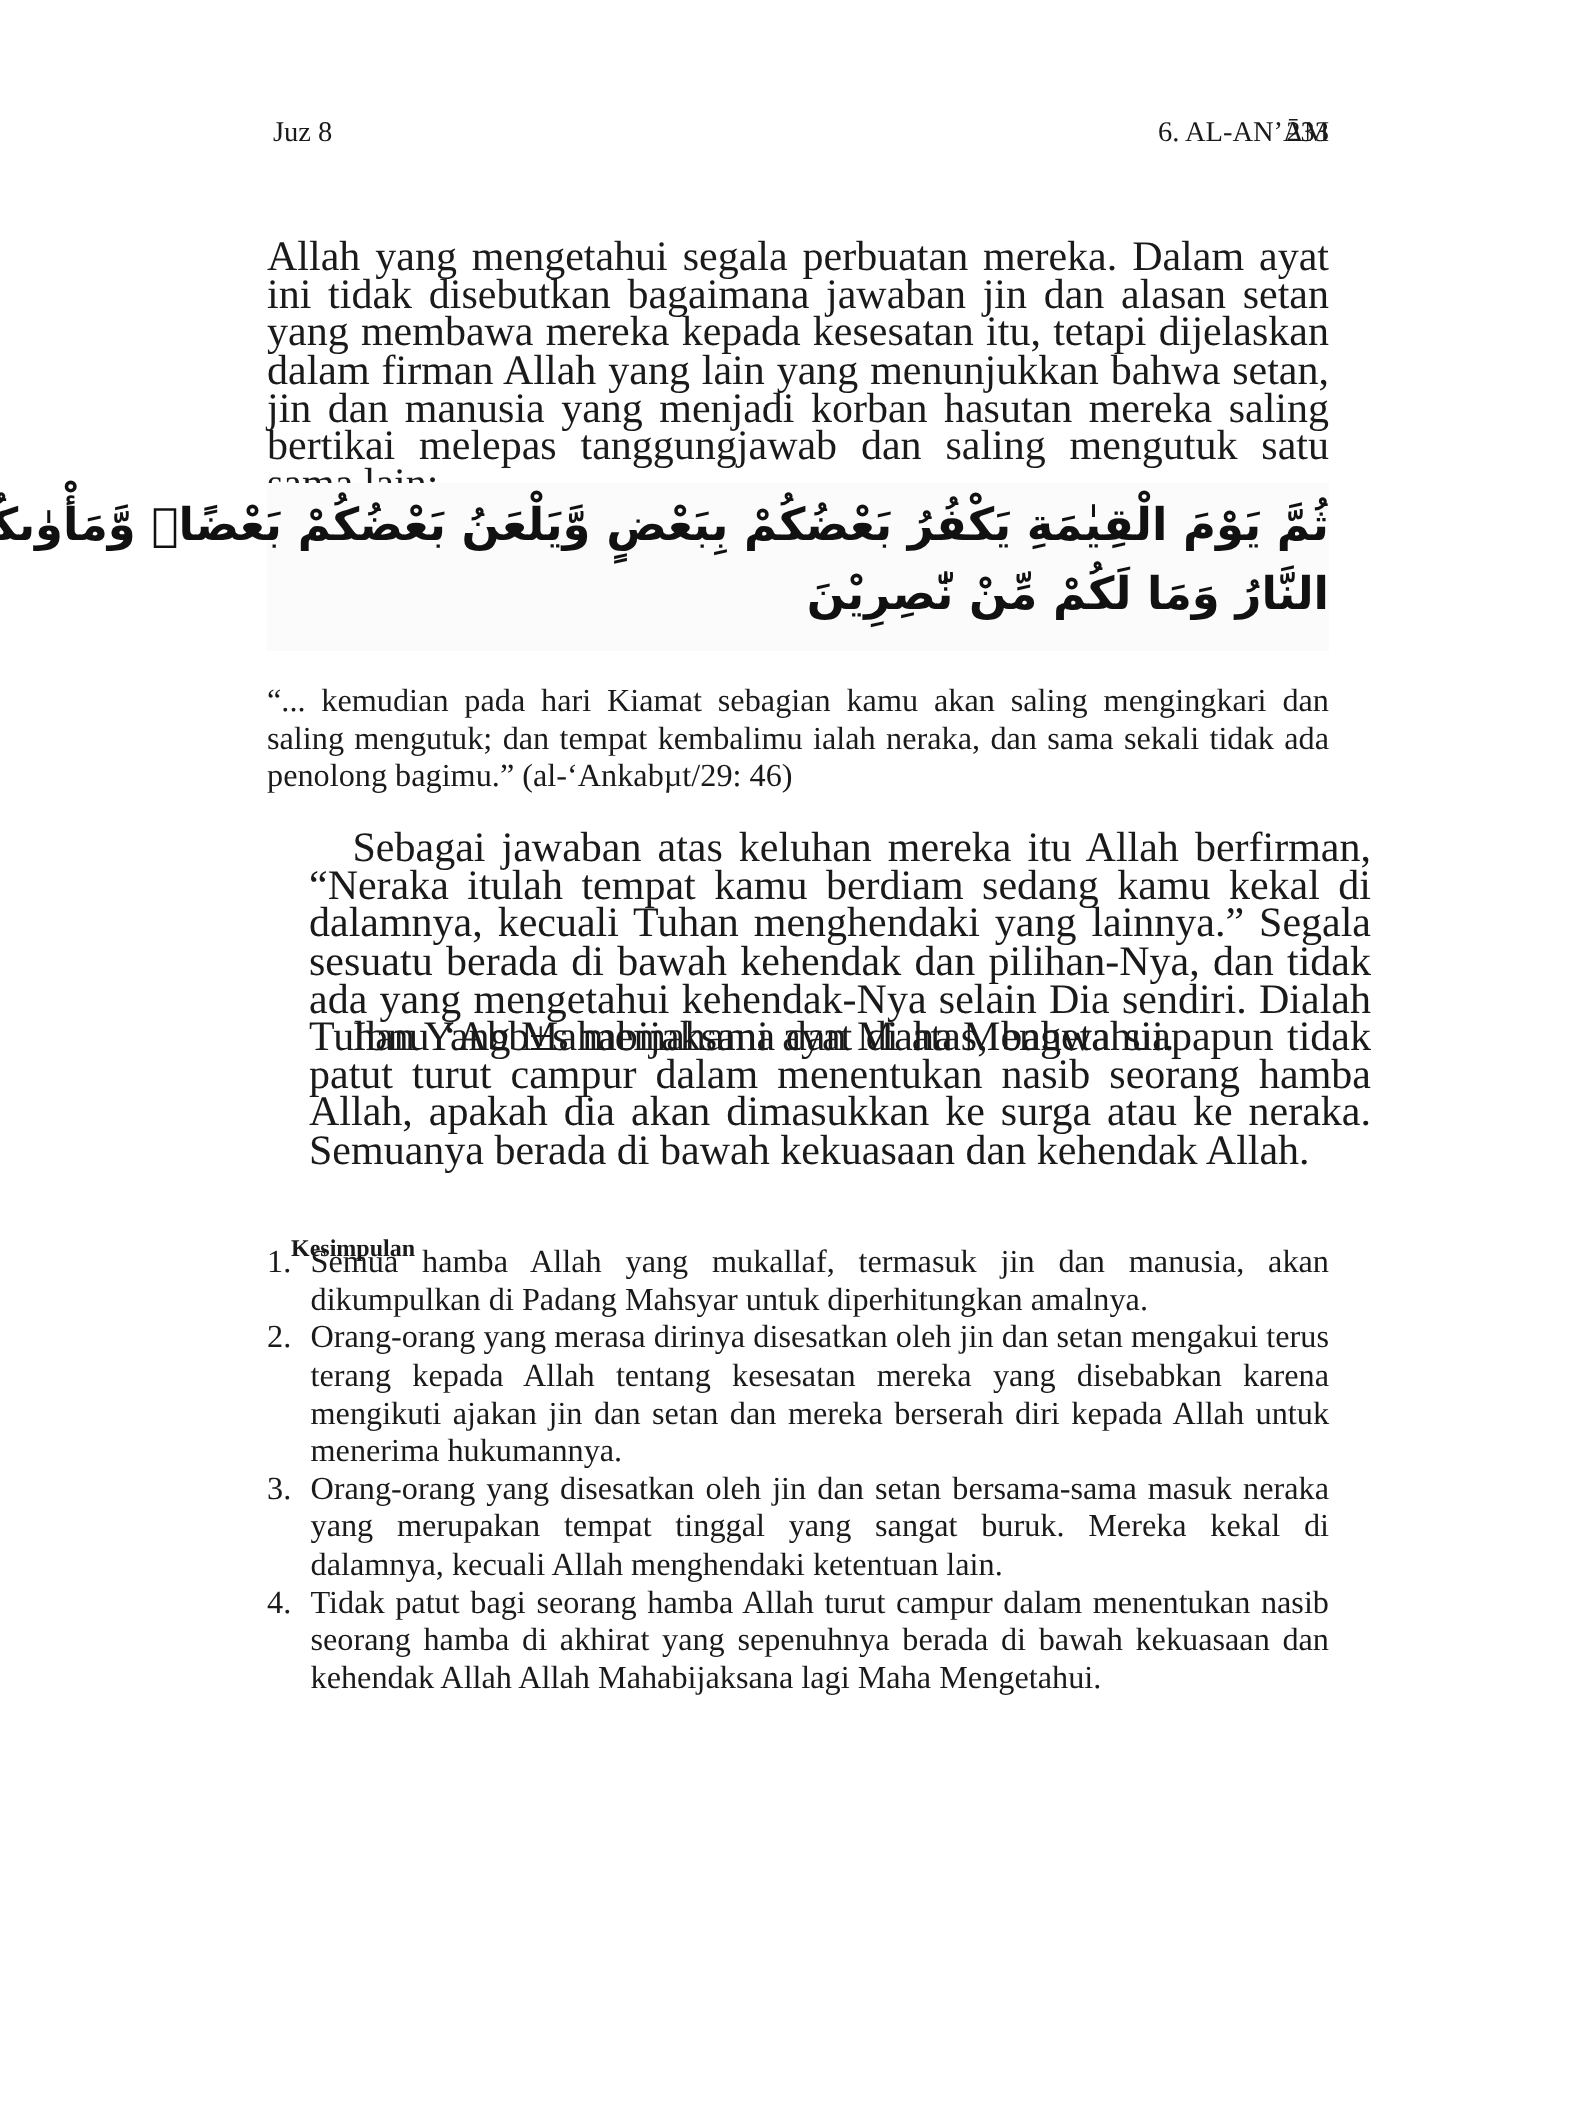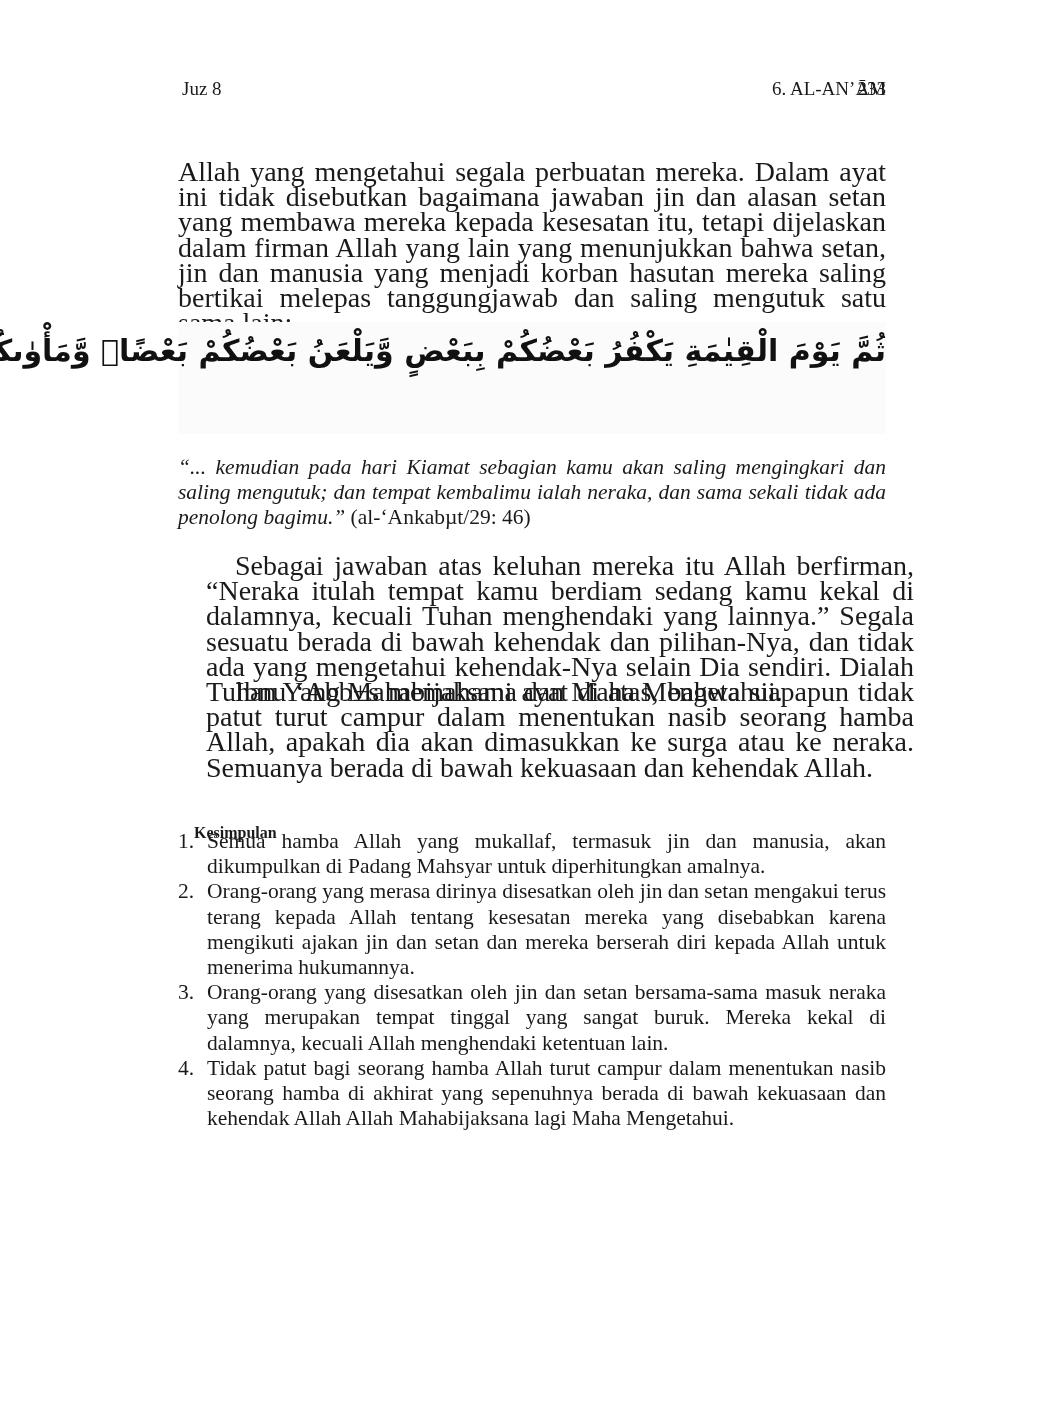--- a/index.html
+++ b/index.html
@@ -67,21 +67,21 @@
     .translation {
       position: absolute;
       top: 455px;
       left: 0;
       width: 708px;
       font-size: 21.5px;
       line-height: 25.2px;
       text-align: justify;
       margin: 0;
     }
-    .translation .ital { font-style: italic; }
+    .translation .ital { }
 
     #p-sebagai { position: absolute; top: 553px; left: 0; width: 708px; }
     #p-ibnu { position: absolute; top: 679px; left: 0; width: 708px; }
 
     .section-heading {
       position: absolute;
       top: 804px;
       left: 0;
       font-size: 16px;
       line-height: 25px;
@@ -119,20 +119,21 @@
   <div class="running-header">
     <span class="left">Juz 8</span>
     <span class="center">6. AL-AN’ĀM</span>
     <span class="right">233</span>
   </div>
 
   <p id="p-intro" class="para">Allah yang mengetahui segala perbuatan mereka. Dalam ayat ini tidak disebutkan bagaimana jawaban jin dan alasan setan yang membawa mereka kepada kesesatan itu, tetapi dijelaskan dalam firman Allah yang lain yang menunjukkan bahwa setan, jin dan manusia yang menjadi korban hasutan mereka saling bertikai melepas tanggungjawab dan saling mengutuk satu sama lain:</p>
 
   <div class="arabic-box">
     <div class="arabic-line l1">ثُمَّ يَوْمَ الْقِيٰمَةِ يَكْفُرُ بَعْضُكُمْ بِبَعْضٍ وَّيَلْعَنُ بَعْضُكُمْ بَعْضًاۖ وَّمَأْوٰىكُمُ</div>
+    <div class="arabic-line l2">النَّارُ وَمَا لَكُمْ مِّنْ نّٰصِرِيْنَ</div>
   </div>
 
   <p class="translation"><span class="ital">“... kemudian pada hari Kiamat sebagian kamu akan saling mengingkari dan saling mengutuk; dan tempat kembalimu ialah neraka, dan sama sekali tidak ada penolong bagimu.”</span><span> (al-‘Ankabµt/29: 46)</span></p>
 
   <p id="p-sebagai" class="para indent">Sebagai jawaban atas keluhan mereka itu Allah berfirman, “Neraka itulah tempat kamu berdiam sedang kamu kekal di dalamnya, kecuali Tuhan menghendaki yang lainnya.” Segala sesuatu berada di bawah kehendak dan pilihan-Nya, dan tidak ada yang mengetahui kehendak-Nya selain Dia sendiri. Dialah Tuhan Yang Mahabijaksana dan Maha Mengetahui.</p>
 
   <p id="p-ibnu" class="para indent">Ibnu ‘Abb±s memahami ayat di atas, bahwa siapapun tidak patut turut campur dalam menentukan nasib seorang hamba Allah, apakah dia akan dimasukkan ke surga atau ke neraka. Semuanya berada di bawah kekuasaan dan kehendak Allah.</p>
 
   <h3 class="section-heading">Kesimpulan</h3>
 

